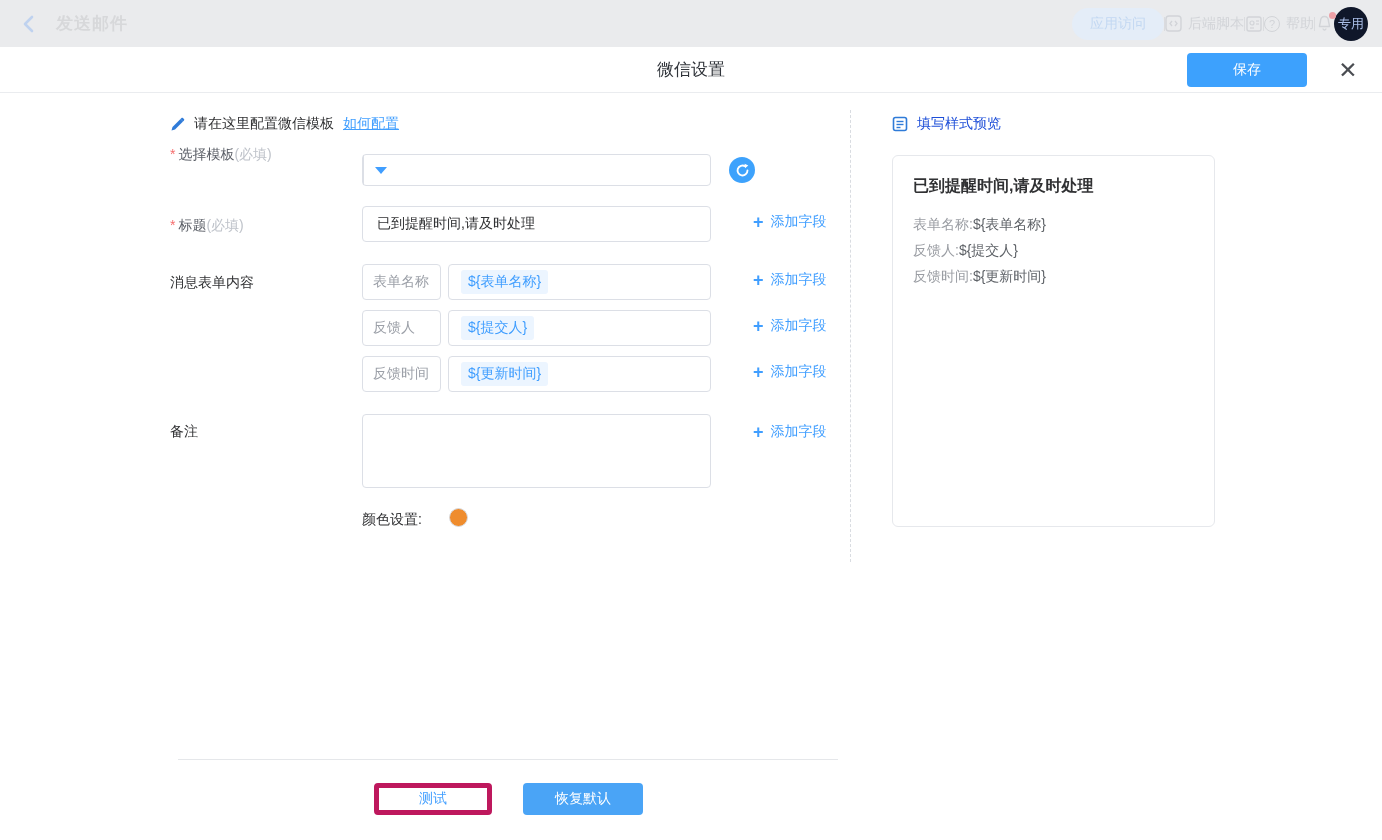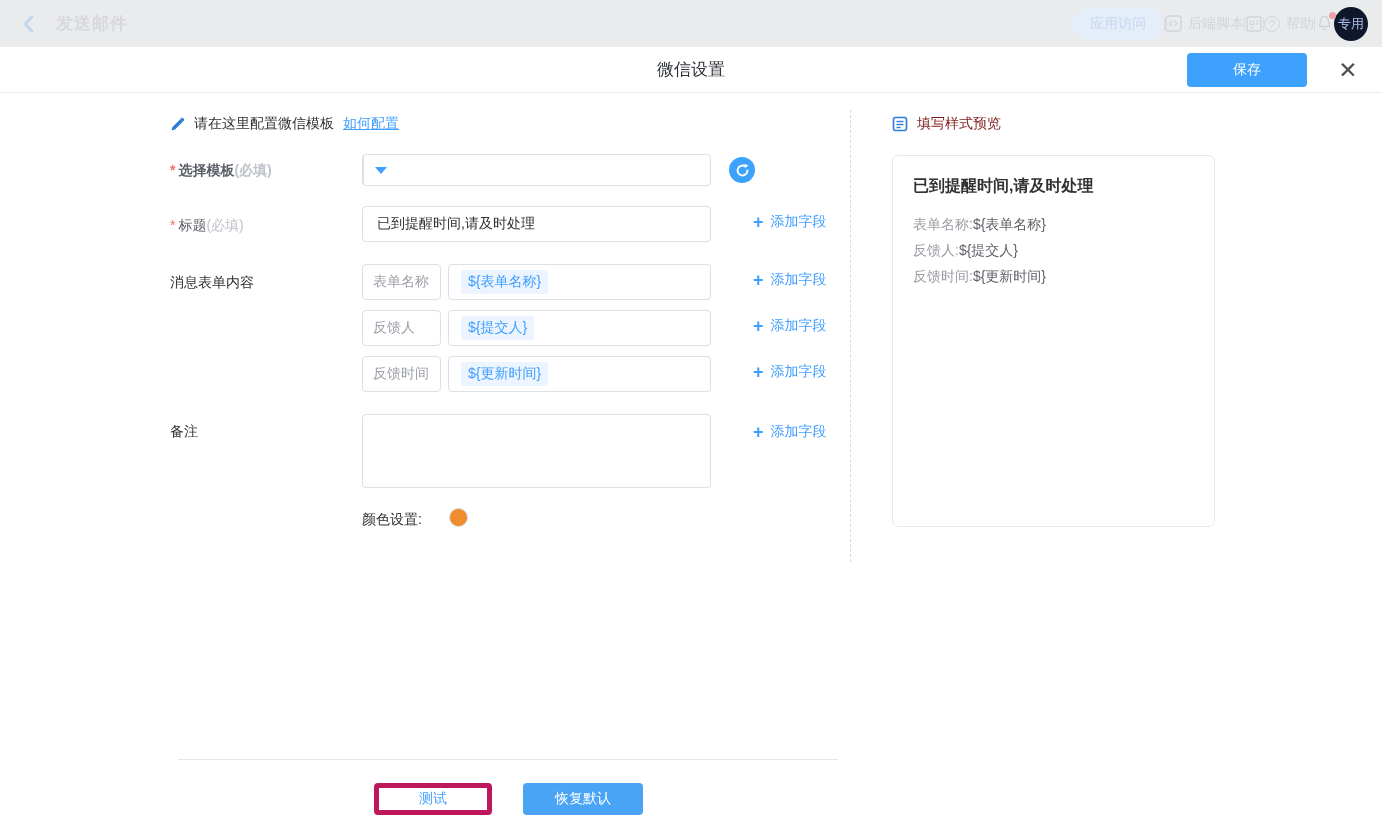--- a/index.html
+++ b/index.html
@@ -56,21 +56,21 @@
   .add-field { display:flex; align-items:center; gap:7px; color:#409eff; font-size:14px; cursor:pointer; }
   .add-plus { font-size:18px; font-weight:bold; line-height:1; }
 
   .remark-area { left:362px; top:321px; width:349px; height:74px; border:1px solid #dcdfe6; border-radius:4px; resize:none; font-family:inherit; font-size:14px; padding:8px 12px; outline:none; }
 
   .color-label { left:362px; top:418px; font-size:14px; color:#303133; }
   .color-swatch { left:449px; top:415px; width:19px; height:19px; border-radius:50%; border:1px solid #d9dbdf; cursor:pointer; }
 
   .v-divider { left:850px; top:17px; height:452px; width:0; border-left:1px dashed #d9dce1; }
 
-  .preview-head { left:892px; top:22px; display:flex; align-items:center; gap:9px; font-size:14px; color:#7f1d1d; }
+  .preview-head { left:892px; top:22px; display:flex; align-items:center; gap:9px; font-size:14px; color:#1d4ed8; }
   .preview-card { left:892px; top:62px; width:323px; height:372px; border:1px solid #e6e8ec; border-radius:6px; background:#fff; padding:20px; }
   .pc-title { font-size:16px; font-weight:bold; color:#303133; margin-bottom:14px; }
   .pc-line { font-size:14px; line-height:26px; }
   .pc-line .lbl { color:#9a9da3; }
   .pc-line .val { color:#5f6368; }
 
   .footer-divider { left:178px; top:666px; width:660px; height:1px; background:#e5e7ea; }
   .test-btn { left:374px; top:690px; width:118px; height:32px; background:#fff; border:5px solid #be185d; border-radius:4px; color:#409eff; font-size:14px; font-family:inherit; cursor:pointer; }
   .reset-btn { left:523px; top:690px; width:120px; height:32px; background:#4aa4f6; border:none; border-radius:4px; color:#fff; font-size:14px; font-family:inherit; cursor:pointer; }
 </style>
@@ -141,21 +141,21 @@
       <span style="display:flex;">
         <svg width="15" height="15" viewBox="0 0 15 15">
             <path d="M1.5 13.5 L2.5 10 L10.5 2 L13 4.5 L5 12.5 Z" fill="#2f7bd8"></path>
             <path d="M10.5 2 L13 4.5 L14 3.5 C14.4 3.1 14.4 2.5 14 2.1 L12.9 1 C12.5 0.6 11.9 0.6 11.5 1 Z" fill="#2f7bd8"></path>
           </svg>
       </span>
       <span>请在这里配置微信模板</span>
       <span class="hint-link">如何配置</span>
     </div>
 
-    <div class="abs f-label" style="left:170px; top:69px;font-weight:bold;">
+    <div class="abs f-label" style="left:170px; top:53px;">
       <span class="req">*</span><span>选择模板</span><span class="muted">(必填)</span>
     </div>
     <div class="abs select-box">
       <span class="select-caret-zone">
         <span class="caret-down"></span>
       </span>
     </div>
     <button class="abs refresh-btn">
       <svg width="15" height="15" viewBox="0 0 16 16">
           <path d="M13.3 8 A5.3 5.3 0 1 1 10.7 3.4" fill="none" stroke="#ffffff" stroke-width="2" stroke-linecap="round"></path>

